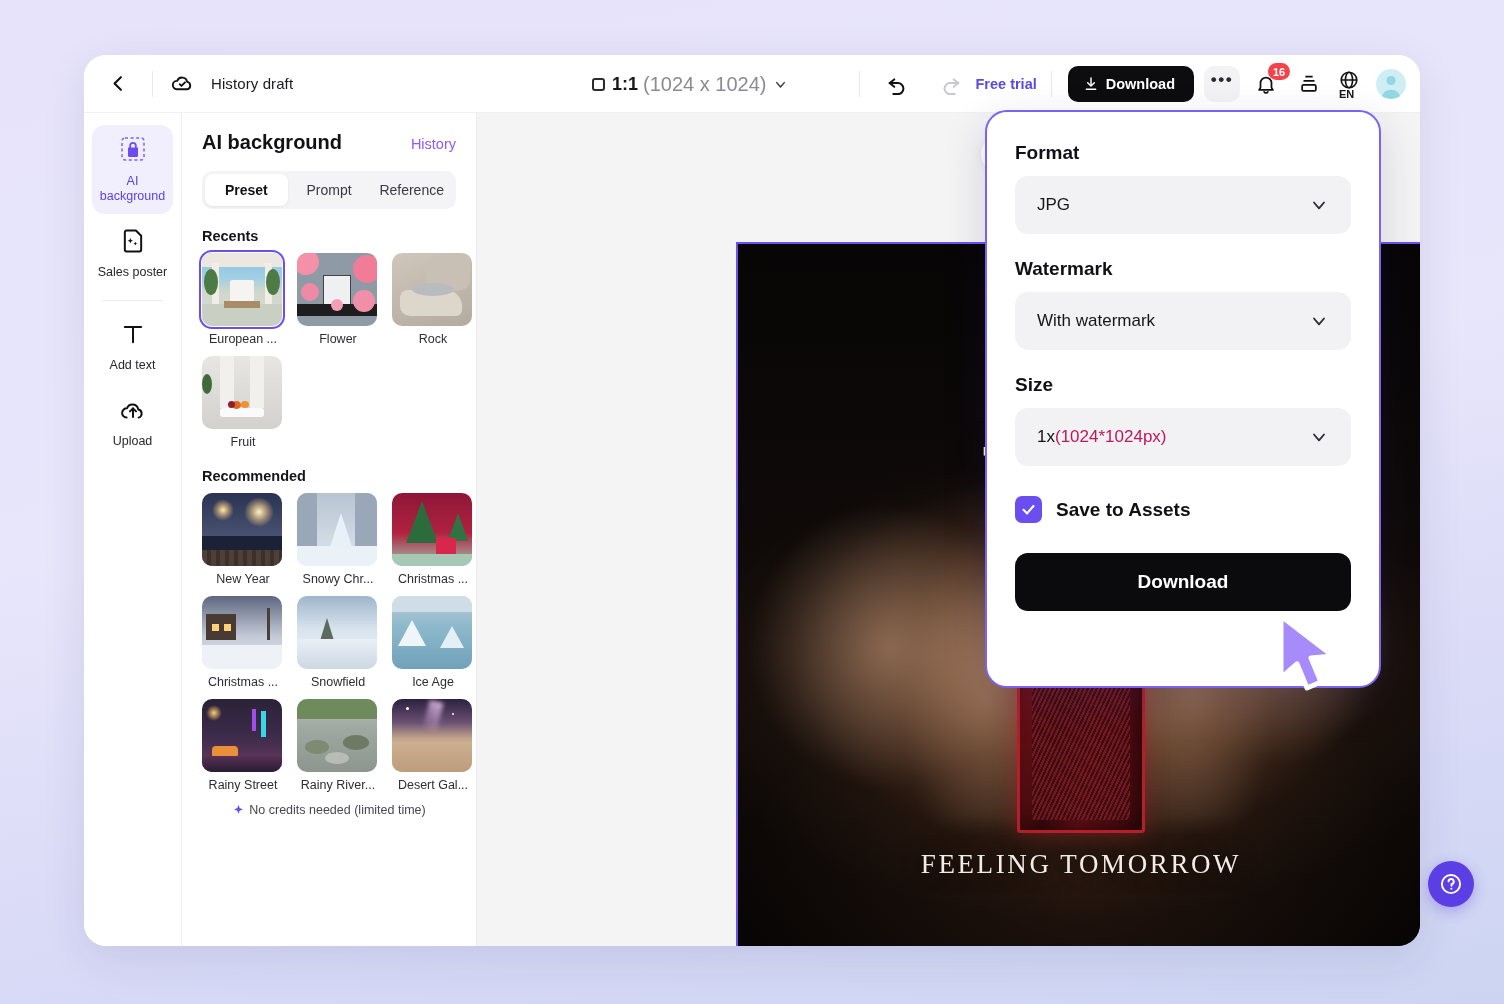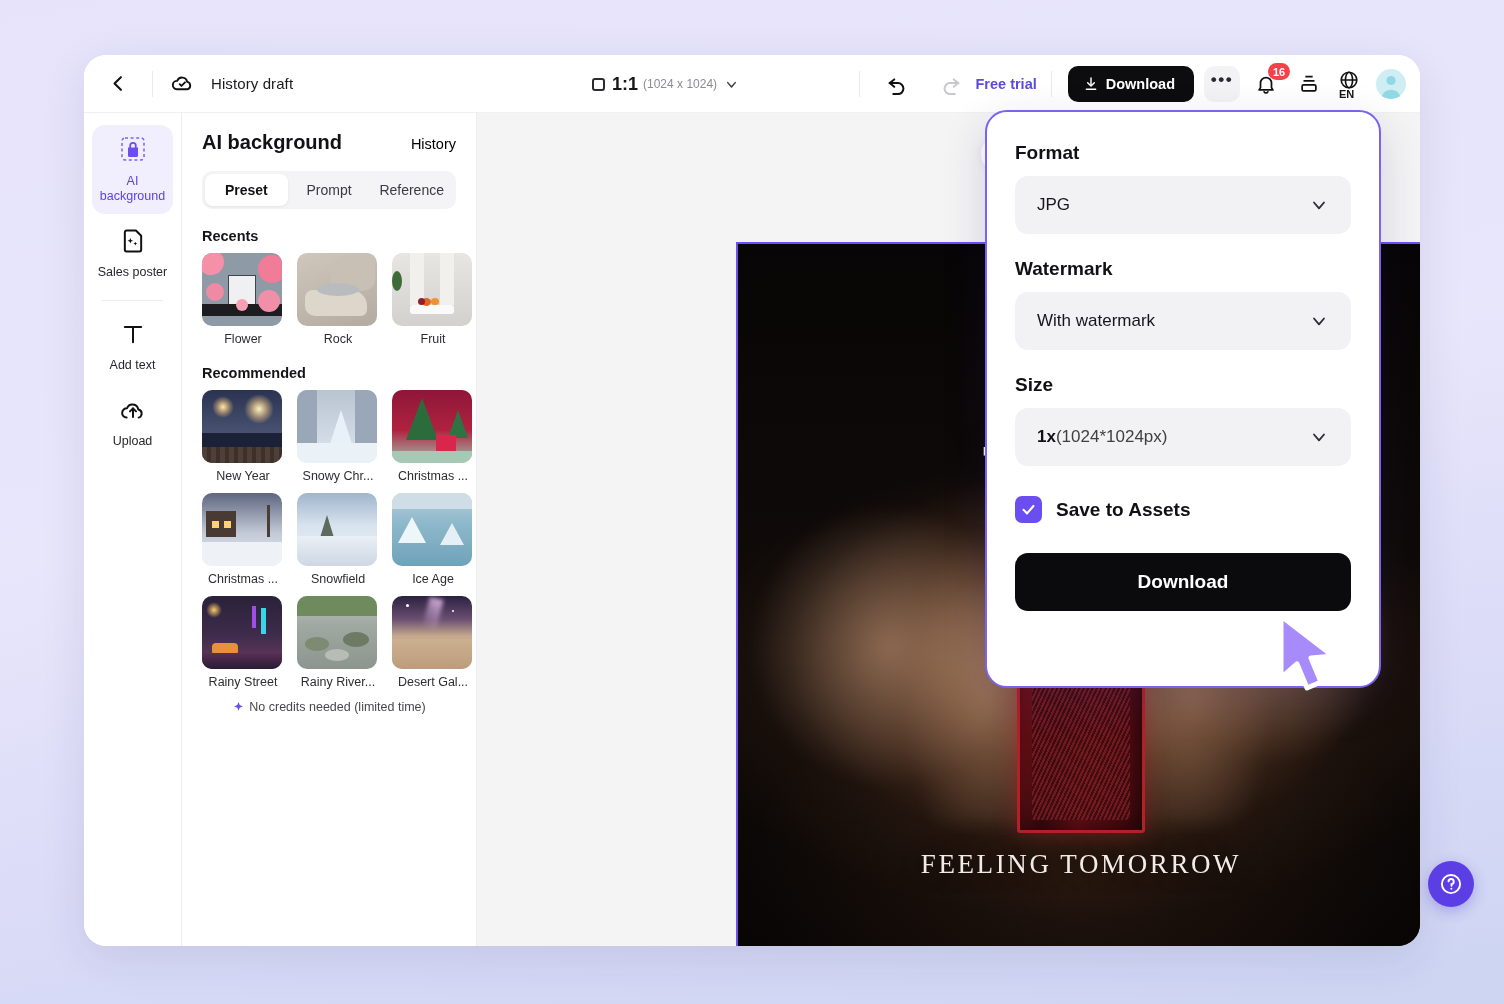--- a/index.html
+++ b/index.html
@@ -43,21 +43,21 @@
   }
   .ratio-group {
     position: absolute; left: 500px; top: 0; height: 58px;
     display: flex; align-items: center; gap: 7px;
     cursor: pointer; padding: 0 8px; border-radius: 8px;
   }
   .ratio-sq {
     width: 13px; height: 13px; border: 2px solid #2b2b30; border-radius: 3px;
   }
   .ratio-label { font-size: 18px; font-weight: bold; color: #17171b; }
-  .ratio-dims { font-size: 12px; color: #8b8b93; margin-left: -2px; }
+  .ratio-dims { font-size: 20px; color: #8b8b93; margin-left: -2px; }
   .undo-redo {
     position: absolute; left: 775px; top: 0; height: 58px;
     display: flex; align-items: center; gap: 20px;
   }
   .icon-btn {
     width: 34px; height: 34px; display: flex; align-items: center; justify-content: center;
     border-radius: 8px; cursor: pointer;
   }
   .right-cluster {
     position: absolute; right: 14px; top: 0; height: 58px;
@@ -117,21 +117,21 @@
   
   .panel {
     position: absolute; left: 98px; top: 58px;
     width: 295px; height: 833px; background: #fff;
     border-right: 1px solid #ededf0;
     padding: 18px 20px 0;
     overflow: hidden;
   }
   .panel-head { display: flex; align-items: baseline; justify-content: space-between; }
   .panel-title { font-size: 20px; font-weight: bold; color: #111116; }
-  .panel-history { font-size: 14.5px; color: #000000; cursor: pointer; }
+  .panel-history { font-size: 14.5px; color: #8b5cf6; cursor: pointer; }
   .seg {
     margin-top: 17px; height: 38px; background: #f4f4f6; border-radius: 10px;
     display: flex; align-items: flex-start; padding: 3px;
   }
   .seg-item {
     flex: 1; height: 32px; display: flex; align-items: center; justify-content: center;
     font-size: 14px; color: #3a3a42; border-radius: 8px; cursor: pointer;
   }
   .seg-item.active { background: #fff; font-weight: bold; color: #111116; box-shadow: 0 1px 3px rgba(0,0,0,.07); }
   .sec-title { font-size: 14.5px; font-weight: bold; color: #141419; margin: 19px 0 9px; }
@@ -231,22 +231,22 @@
     box-shadow: 0 14px 44px rgba(40,30,110,.16);
     z-index: 40;
   }
   .pop-label { font-size: 19px; font-weight: bold; color: #101016; }
   .pop-select {
     margin-top: 12px; height: 58px; background: #f2f2f4; border-radius: 13px;
     display: flex; align-items: center; justify-content: space-between;
     padding: 0 22px; cursor: pointer;
   }
   .pop-sel-text { font-size: 17px; color: #16161b; }
-  .pop-sel-text .dim { color: #404040; }
-  .pop-sel-text .bold { font-weight: bold; color: #101016; }
+  .pop-sel-text .dim { color: #be185d; }
+  .pop-sel-text .bold { font-weight: normal; color: #101016; }
   .pop-gap { height: 24px; }
   .check-row { margin-top: 30px; display: flex; align-items: center; gap: 14px; cursor: pointer; }
   .checkbox {
     width: 27px; height: 27px; border-radius: 7px; background: #6b4ef0;
     display: flex; align-items: center; justify-content: center;
   }
   .check-label { font-size: 19px; font-weight: bold; color: #101016; }
   .pop-dl-btn {
     margin-top: 30px; width: 100%; height: 58px; background: #0b0b0d;
     color: #fff; border: none; border-radius: 13px;
@@ -404,20 +404,33 @@
 
     <div class="seg">
       <div class="seg-item active">Preset</div>
       <div class="seg-item">Prompt</div>
       <div class="seg-item">Reference</div>
     </div>
 
     <div class="sec-title">Recents</div>
     <div class="grid">
       <div class="thumb-cell">
+        <div class="thumb selected" style="background:linear-gradient(180deg,#8fc2e0 0%,#9fd0e6 34%,#cfd7cc 52%,#dcdcd6 100%)">
+          <div style="position:absolute;left:0;top:0;width:100%;height:14px;background:#ece8e0"></div>
+          <div style="position:absolute;left:10px;top:10px;width:7px;height:58px;background:#f2eee6"></div>
+          <div style="position:absolute;right:10px;top:10px;width:7px;height:58px;background:#f2eee6"></div>
+          <div style="position:absolute;left:0;bottom:0;width:100%;height:22px;background:#c9cfc3"></div>
+          <div style="position:absolute;left:28px;top:27px;width:24px;height:22px;background:#f6f4f0;border-radius:2px"></div>
+          <div style="position:absolute;left:22px;bottom:18px;width:36px;height:7px;background:#a98b6a"></div>
+          <div style="position:absolute;left:2px;top:16px;width:14px;height:26px;background:#4e7a46;border-radius:50%"></div>
+          <div style="position:absolute;right:2px;top:16px;width:14px;height:26px;background:#4e7a46;border-radius:50%"></div>
+        </div>
+        <div class="thumb-label">European ...</div>
+      </div>
+      <div class="thumb-cell">
         <div class="thumb" style="background:#8e9aa6">
           <div style="position:absolute;left:26px;top:22px;width:28px;height:32px;background:#eef0f2;border:1px solid #444"></div>
           <div style="position:absolute;left:0;bottom:10px;width:100%;height:12px;background:#1d1d1f"></div>
           <div style="position:absolute;left:-4px;top:-4px;width:26px;height:26px;background:#f491a8;border-radius:50%"></div>
           <div style="position:absolute;right:-4px;top:2px;width:28px;height:28px;background:#f07c98;border-radius:50%"></div>
           <div style="position:absolute;left:4px;top:30px;width:18px;height:18px;background:#ef8aa4;border-radius:50%"></div>
           <div style="position:absolute;right:2px;bottom:14px;width:22px;height:22px;background:#f18fa8;border-radius:50%"></div>
           <div style="position:absolute;left:34px;top:46px;width:12px;height:12px;background:#f6a0b6;border-radius:50%"></div>
         </div>
         <div class="thumb-label">Flower</div>

